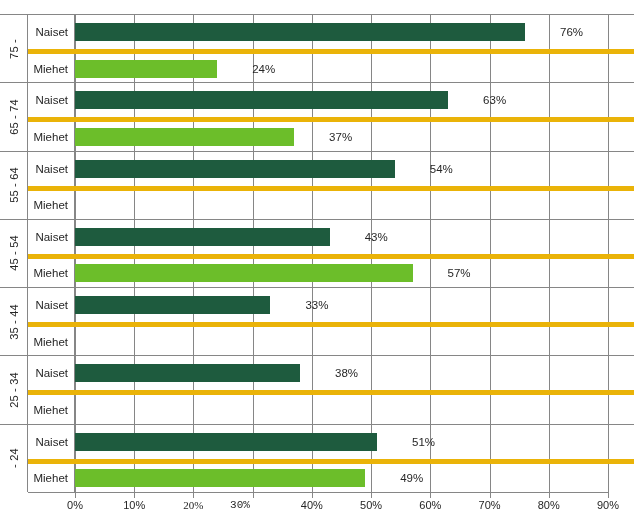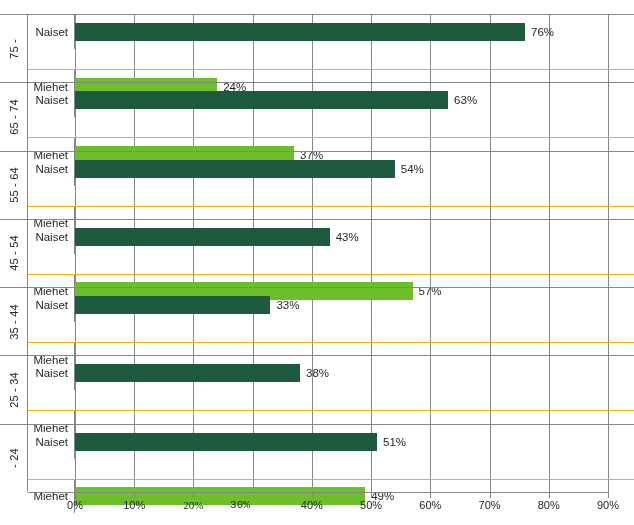--- a/index.html
+++ b/index.html
@@ -86,21 +86,21 @@
   }
 
   .series-row {
     position: absolute;
     left: 28px;
     width: 606px;
     height: 34.14px;
     box-sizing: border-box;
   }
   .series-row.top { top: 0; }
-  .series-row.bottom { top: 34.14px; border-top: 1px solid #eab308; margin-top: 20px; }
+  .series-row.bottom { top: 34.14px; border-top: 5px solid #eab308; }
 
   .series-label {
     position: absolute;
     left: 0;
     top: 0;
     width: 47px;
     height: 100%;
     display: flex;
     align-items: center;
     justify-content: flex-end;
@@ -121,20 +121,21 @@
 
   .bar-wrap {
     position: absolute;
     left: 0;
     top: 50%;
     transform: translateY(-50%);
     height: 18px;
     display: flex;
     align-items: center;
     white-space: nowrap;
+    gap: 29px;
   }
   .bar {
     height: 18px;
   }
   .bar-value {
     font-size: 11.5px;
     color: #262626;
     margin-left: 6px;
   }
 

